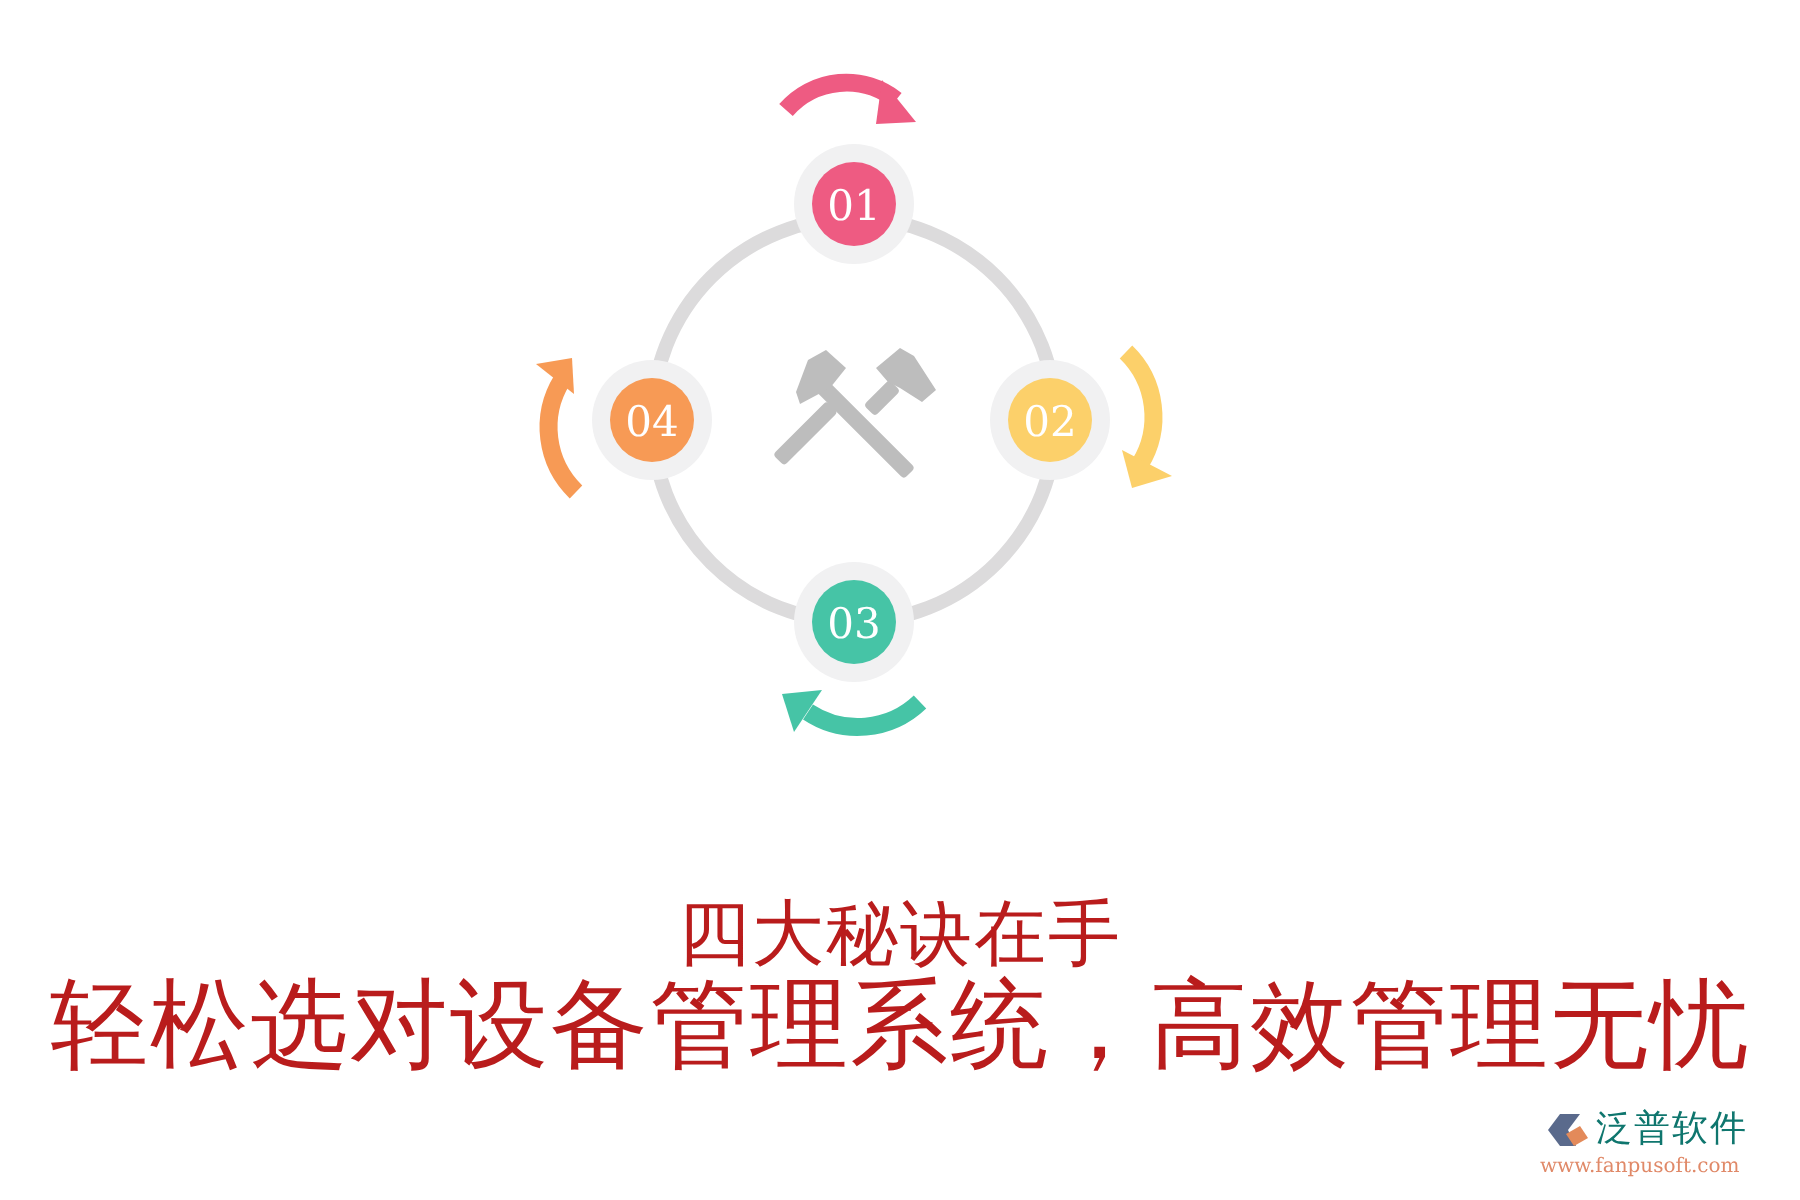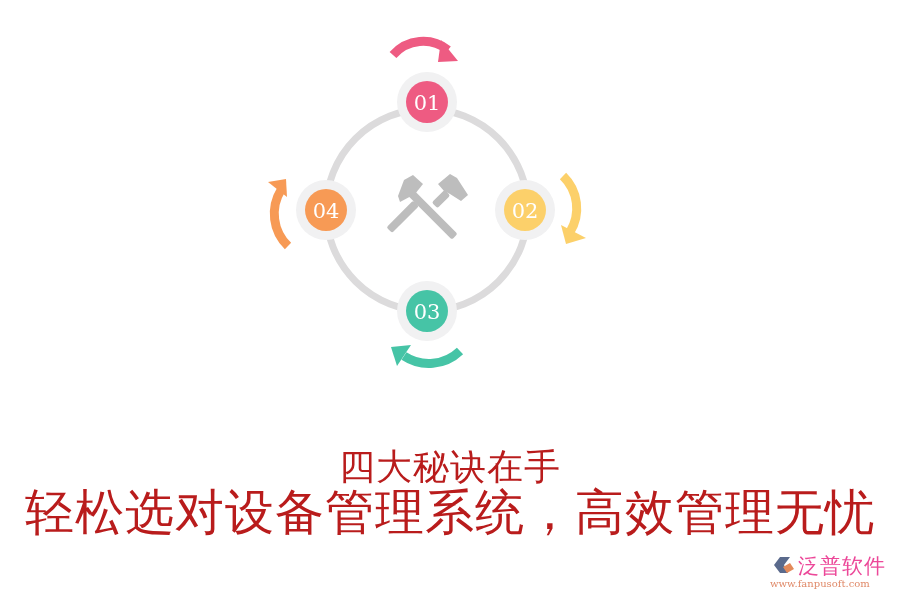--- a/index.html
+++ b/index.html
@@ -3,21 +3,21 @@
 <meta charset="utf-8">
 <style>
   html,body{margin:0;padding:0;background:#ffffff;}
   body{width:900px;height:600px;position:relative;overflow:hidden;font-family:"DejaVu Sans",sans-serif;}
   #diagram{position:absolute;left:0;top:0;width:900px;height:420px;}
   .node-label{font-family:"DejaVu Serif","Liberation Serif",serif;font-size:21px;fill:#ffffff;}
   .title{position:absolute;left:0;width:900px;text-align:center;color:#b91c1c;font-family:"DejaVu Sans",sans-serif;letter-spacing:1px;}
   #title1{top:443px;font-size:36px;}
   #title2{top:480px;font-size:49px;}
   #logo{position:absolute;left:770px;top:552px;width:125px;height:45px;}
-  #logo-name{position:absolute;left:28px;top:0;font-size:21px;color:#ec4899;letter-spacing:1px;}
+  #logo-name{position:absolute;left:28px;top:0;font-size:18px;color:#0f766e;letter-spacing:1px;}
   #logo-url{position:absolute;left:0;top:26px;font-size:10px;color:#e08968;font-family:"DejaVu Serif",serif;}
   #logo-mark{position:absolute;left:2px;top:3px;width:24px;height:20px;}
 </style>
 </head>
 <body>
 
 <svg id="diagram" viewBox="0 0 900 420" xmlns="http://www.w3.org/2000/svg">
 
   <circle cx="427" cy="210" r="101" fill="none" stroke="#dcdbdc" stroke-width="7"></circle>
 

